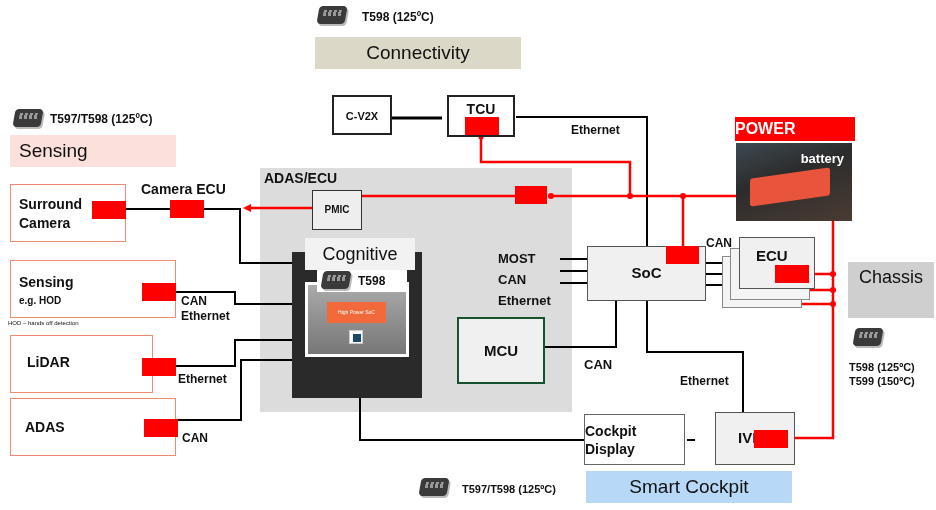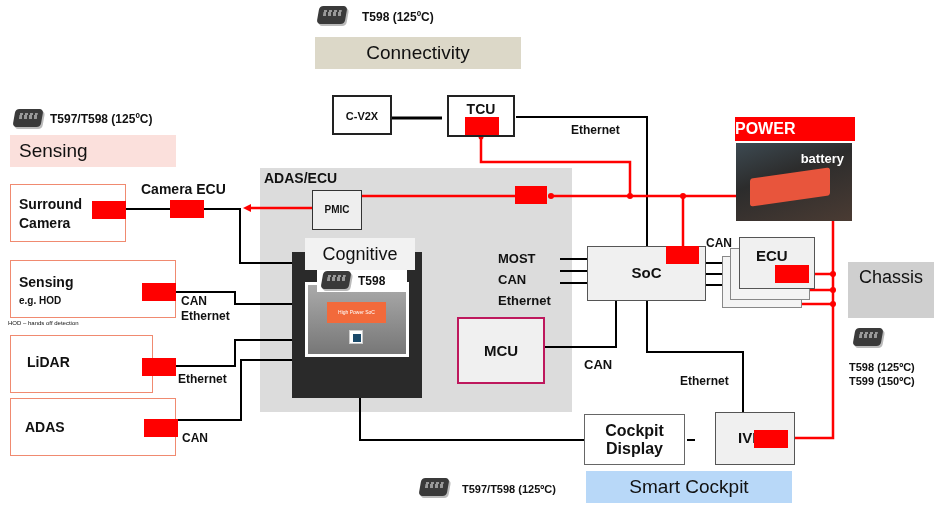--- a/index.html
+++ b/index.html
@@ -2,21 +2,21 @@
 <html><head>
 <meta charset="utf-8">
 <style>
   html,body{margin:0;padding:0;background:#fff;}
   body{width:936px;height:510px;position:relative;overflow:hidden;font-family:"Liberation Sans",sans-serif;color:#111;}
   .abs{position:absolute;}
   .bold{font-weight:bold;}
   svg.wires{position:absolute;left:0;top:0;width:936px;height:510px;}
   .box{position:absolute;box-sizing:border-box;}
   .sensor{border:1.5px solid #f08a70;background:#fff;}
-  .gray{background:#f0f0f0;border:2px solid #be185d;}
+  .gray{background:#f0f0f0;border:2px solid #14532d;}
   .chip{position:absolute;width:28px;height:18px;background:#3a3a3a;border-radius:4px;transform:skewX(-10deg);box-shadow:2px 2px 0 #bbb;}
   .chip::before{content:"";position:absolute;left:5px;top:4px;width:18px;height:6px;background:repeating-linear-gradient(90deg,#999 0 3px,#3a3a3a 3px 5px);}
   .redpad{position:absolute;background:#f00;}
 </style>
 </head>
 <body>
 
 <div class="chip" style="left:318px;top:6px;"></div>
 <div class="abs bold" style="left:362px;top:10px;font-size:12px;">T598 (125ºC)</div>
 <div class="box" style="left:315px;top:37px;width:206px;height:32px;background:#dcd8c8;font-size:19px;text-align:center;line-height:32px;">Connectivity</div>
@@ -147,21 +147,21 @@
 <div class="box" style="left:848px;top:262px;width:86px;height:56px;background:#cfcfcf;font-size:18px;text-align:center;line-height:23px;padding-top:4px;">
   <div>Chassis</div>
 </div>
 <div class="chip" style="left:854px;top:328px;"></div>
 <div class="abs bold" style="left:849px;top:360px;font-size:11px;line-height:14px;">
   <div>T598 (125ºC)</div>
   <div>T599 (150ºC)</div>
 </div>
 
 <div class="abs bold" style="left:680px;top:374px;font-size:12px;">Ethernet</div>
-<div class="box" style="left:584px;top:414px;width:101px;height:51px;background:#fff;border:1px solid #666;font-size:16px;font-weight:bold;text-align:center;line-height:18px;padding-top:7px;">
+<div class="box" style="left:584px;top:414px;width:101px;height:51px;background:#fff;border:1px solid #666;font-size:14px;font-weight:bold;text-align:left;line-height:18px;padding-top:7px;">
   <div>Cockpit</div>
   <div>Display</div>
 </div>
 <div class="box" style="left:715px;top:412px;width:80px;height:53px;background:#f0f0f0;border:1.5px solid #555;">
   <div class="abs bold" style="left:22px;top:16px;font-size:15px;">IVI</div>
 </div>
 <div class="redpad" style="left:754px;top:430px;width:34px;height:18px;"></div>
 
 <div class="chip" style="left:420px;top:478px;"></div>
 <div class="abs bold" style="left:462px;top:483px;font-size:11px;">T597/T598 (125ºC)</div>

